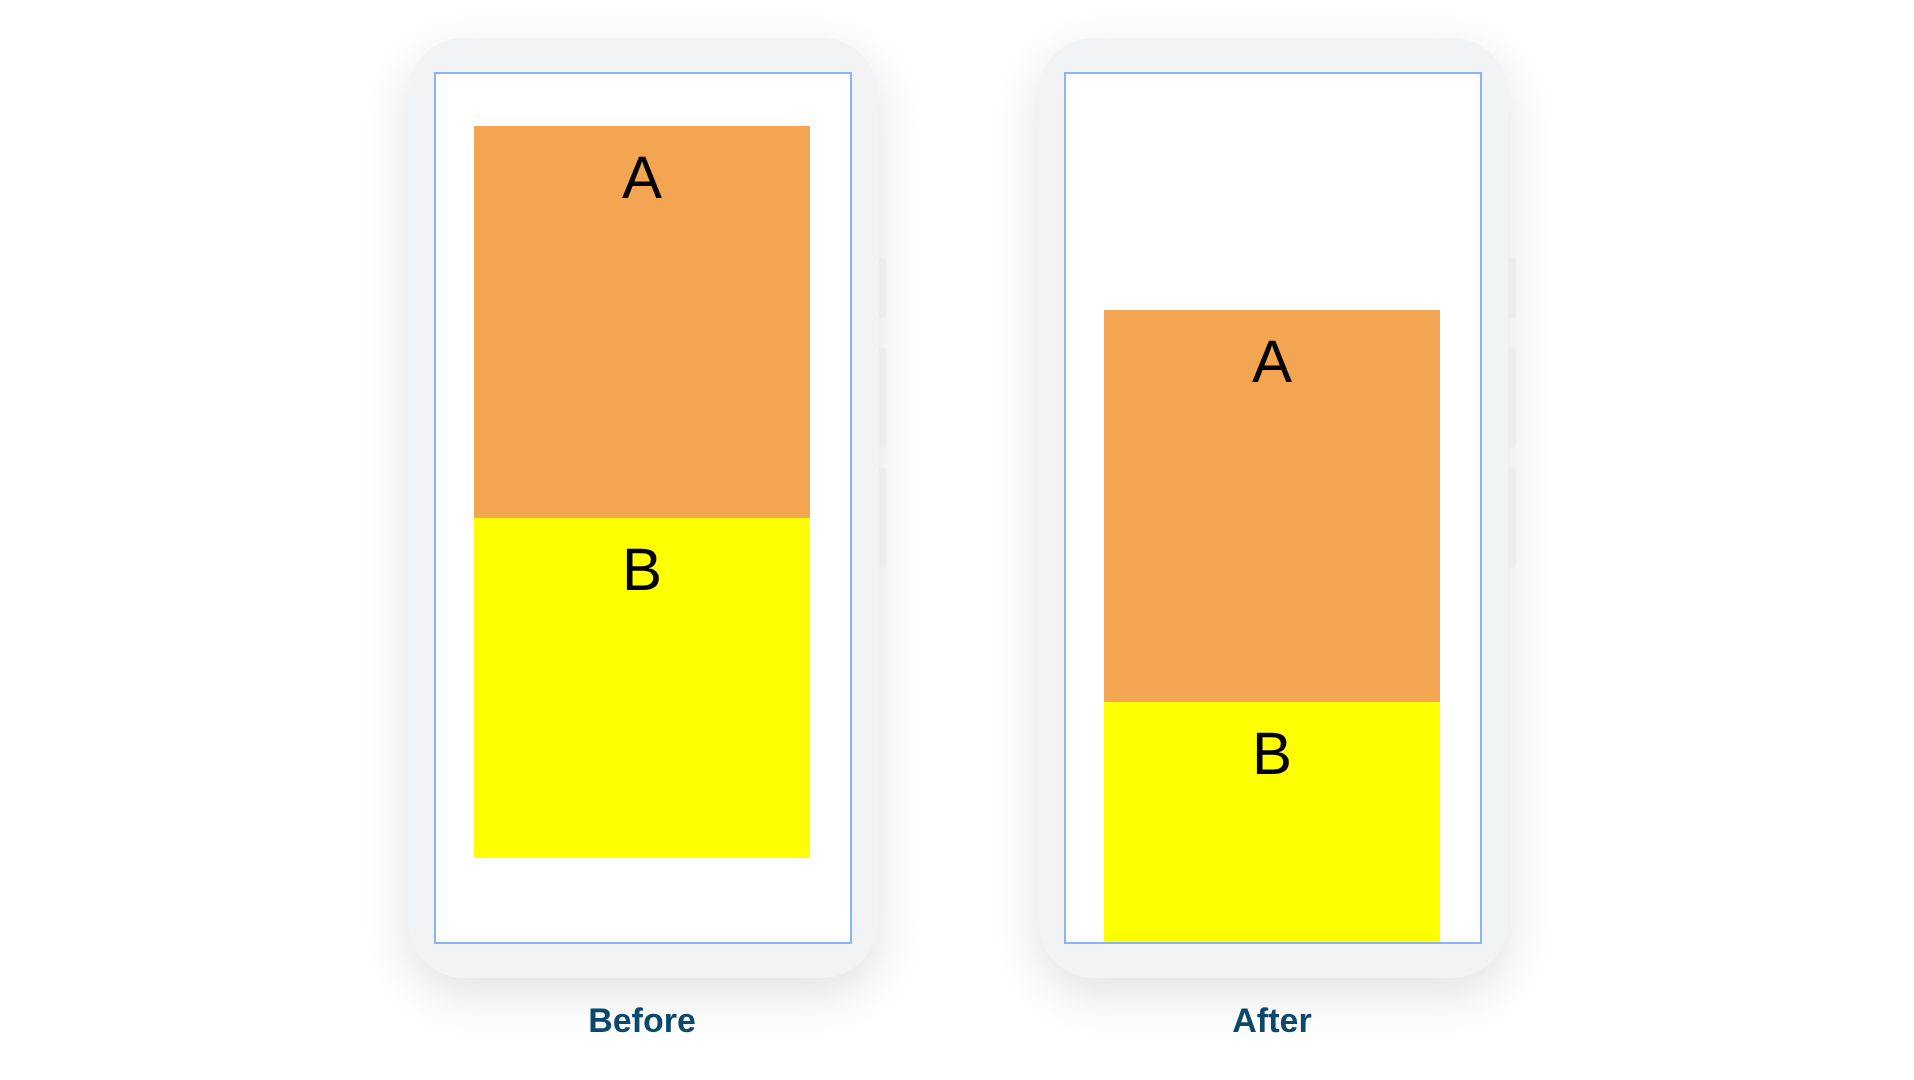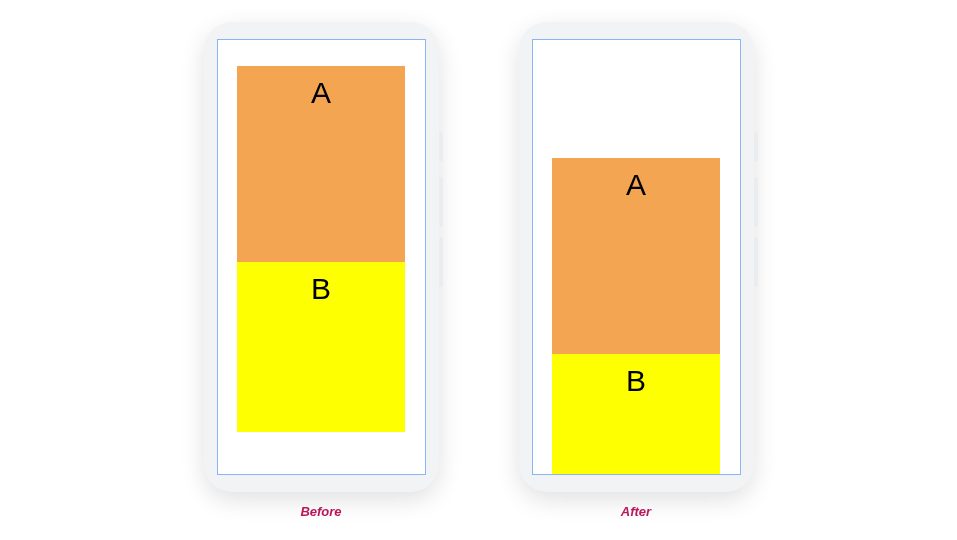--- a/index.html
+++ b/index.html
@@ -73,24 +73,23 @@
   .box-a { background: #f3a551; }
   .box-b { background: #feff00; }
   
   .before .box-a { top: 26px; height: 196px; }
   .before .box-b { top: 222px; height: 170px; }
   
   .after .box-a { top: 118px; height: 196px; }
   .after .box-b { top: 314px; height: 170px; }
   .caption {
     margin-top: 12px;
-    font-size: 13px;
+    font-size: 17px;
     font-weight: 700;
-    color: #be185d;
-    font-style: italic;
+    color: #0c4a6e;
   }
 </style>
 </head>
 <body>
 
 <div class="col">
   <div class="phone">
     <div class="notch"></div>
     <div class="side-btn s1"></div>
     <div class="side-btn s2"></div>

